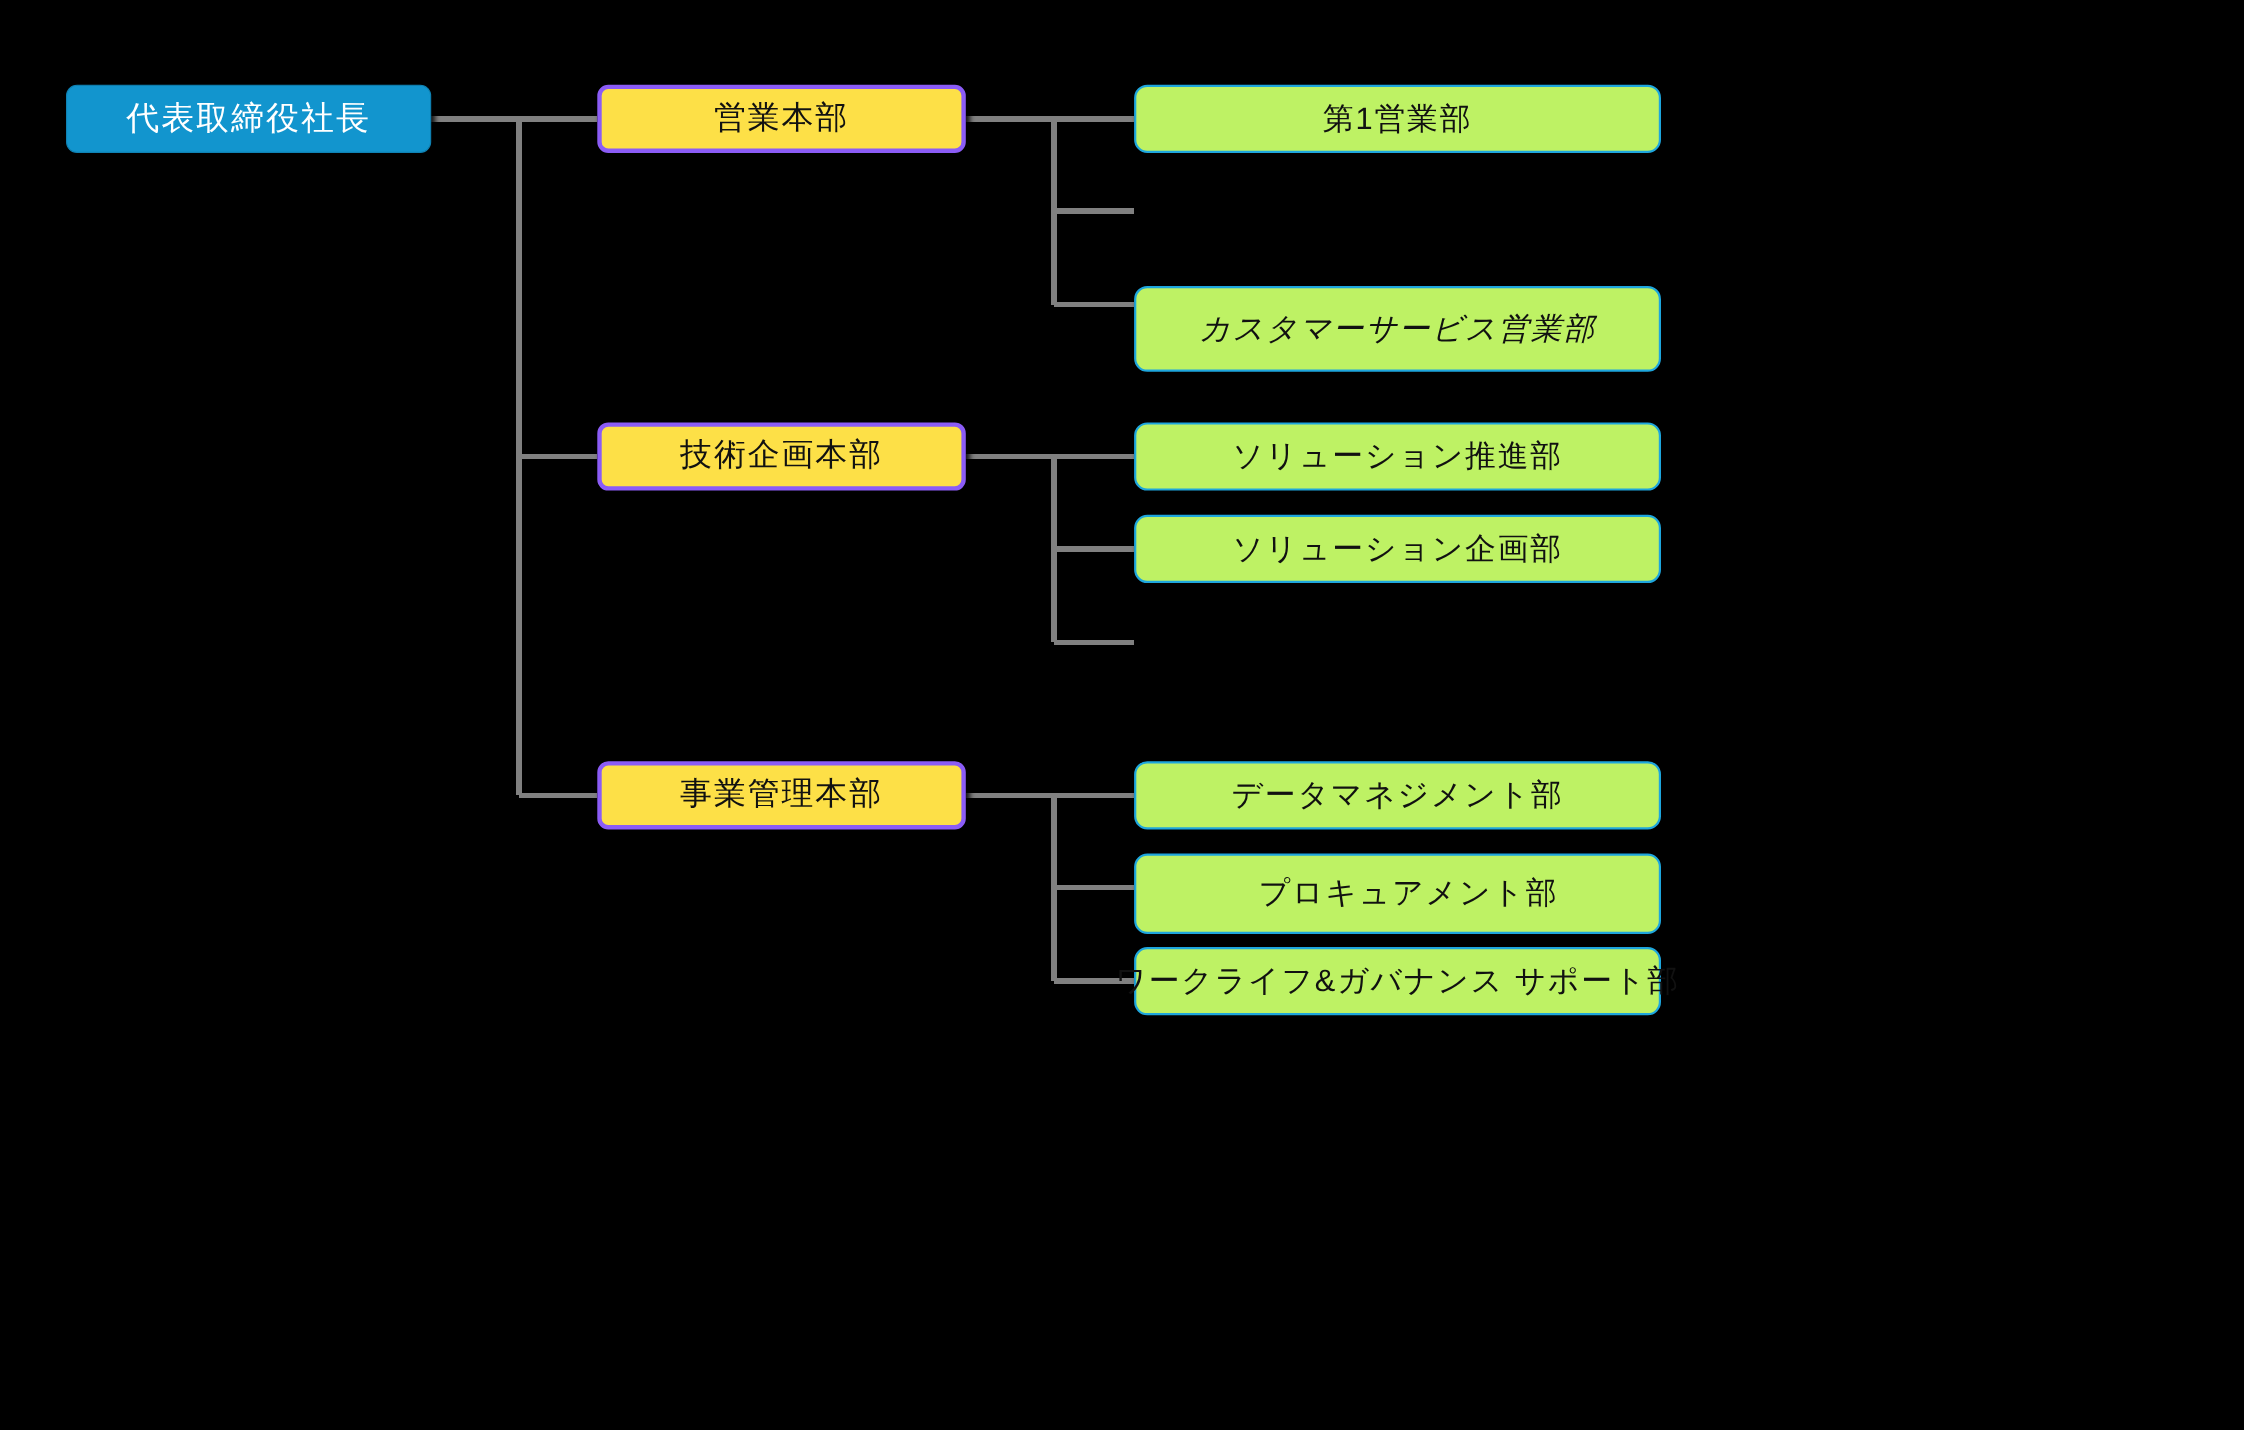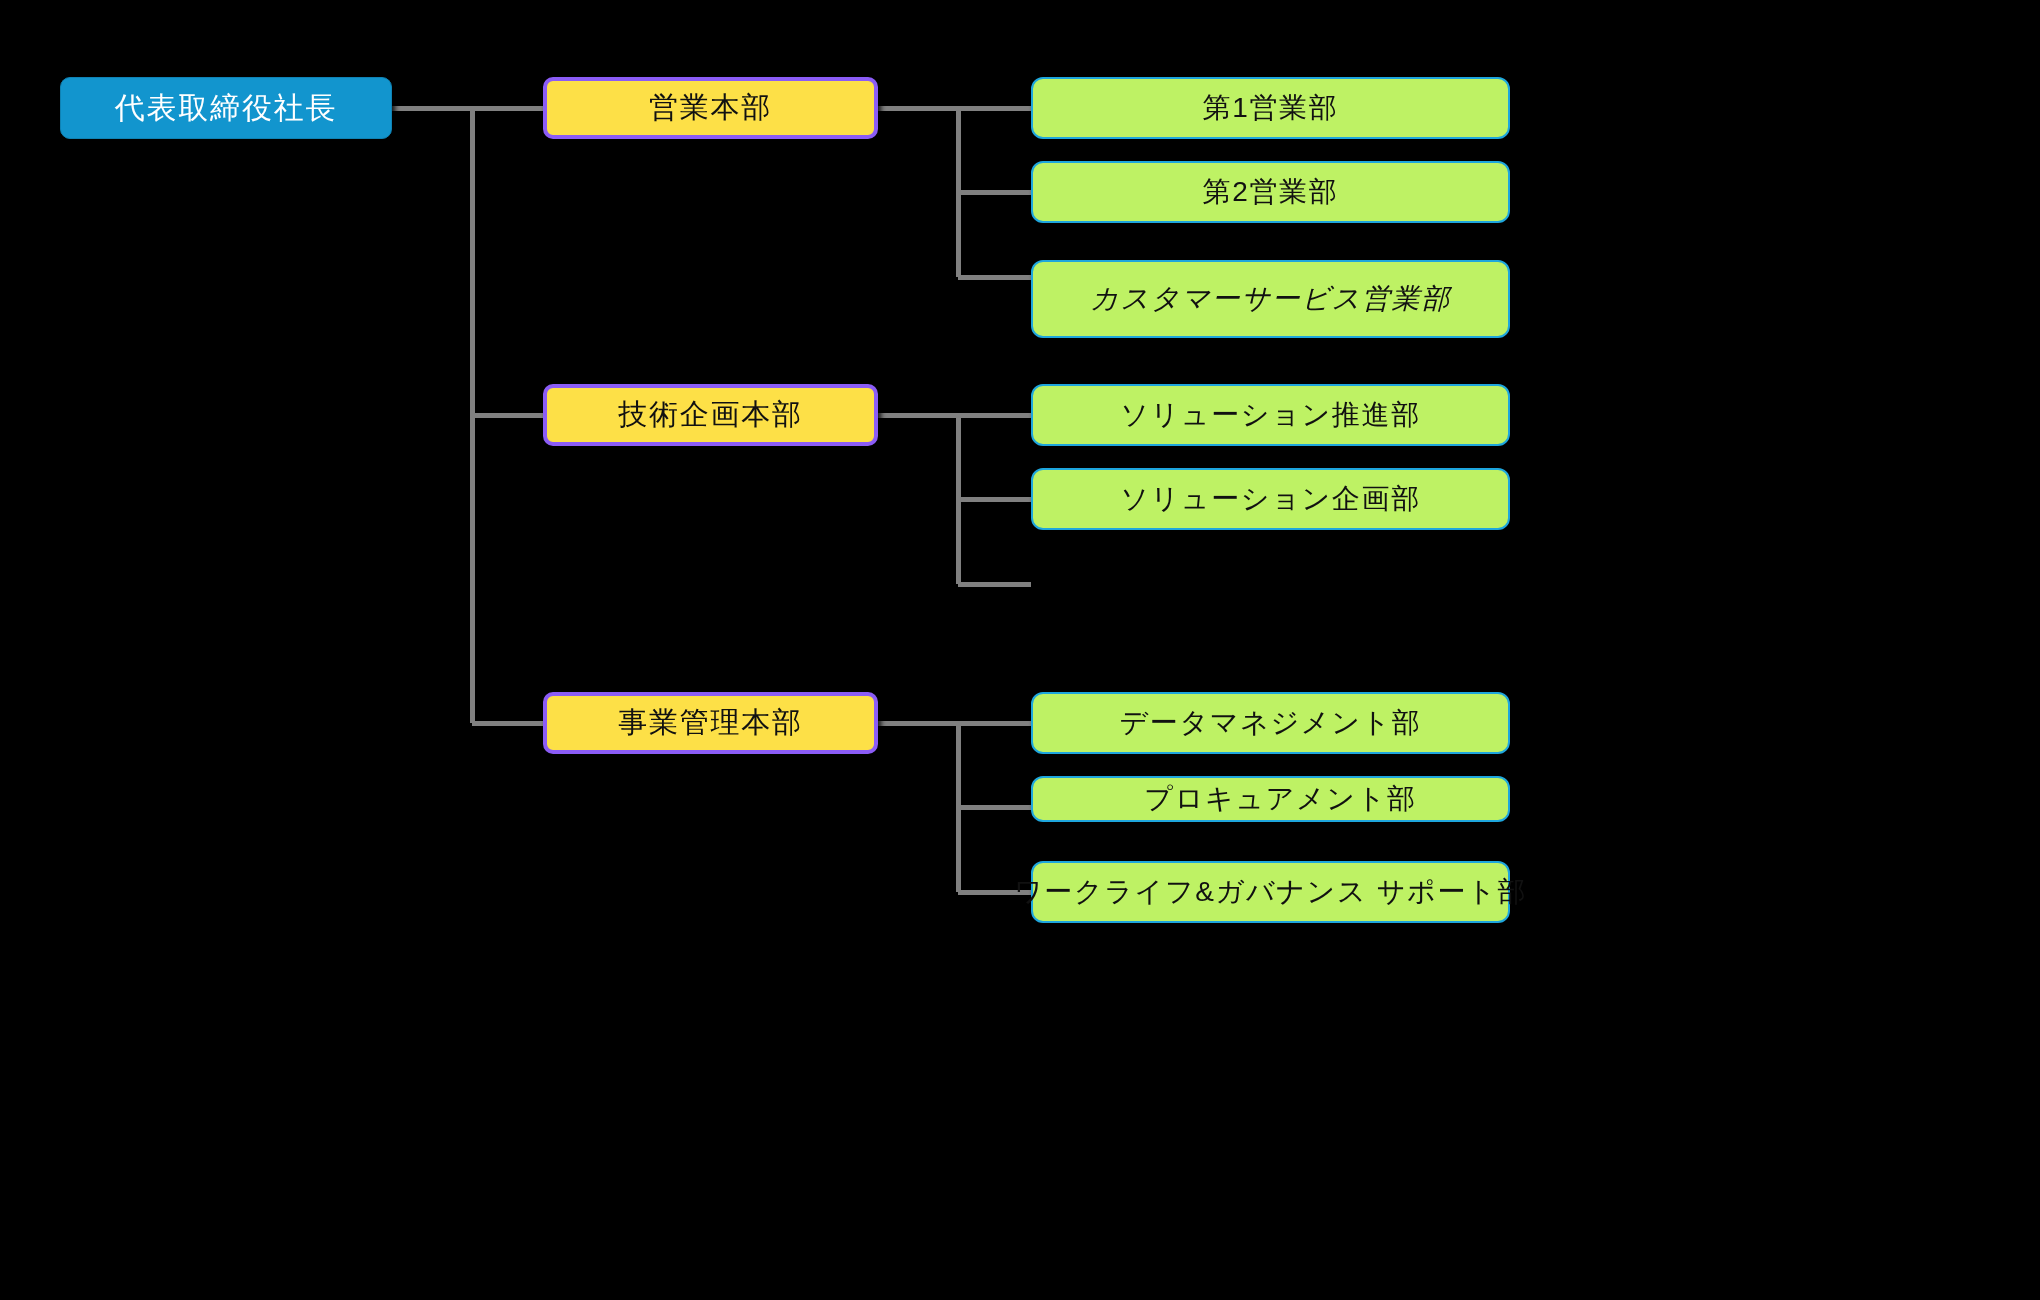--- a/index.html
+++ b/index.html
@@ -114,23 +114,20 @@
     <span class="label">代表取締役社長</span>
   </div>
 
   <div class="node div2" style="left:543px;top:77px;width:335px;height:62px;">
     <span class="label">営業本部</span>
   </div>
 
   <div class="node dept" style="left:1031px;top:77px;width:479px;height:62px;">
     <span class="label">第1営業部</span>
   </div>
-  <div class="node dept" style="left:1031px;top:161px;width:479px;height:62px;">
-    <span class="label">第2営業部</span>
-  </div>
   <div class="node dept" style="left:1031px;top:260px;width:479px;height:78px;font-style:italic;">
     <span class="label">カスタマーサービス営業部</span>
   </div>
 
   <div class="node div2" style="left:543px;top:384px;width:335px;height:62px;">
     <span class="label">技術企画本部</span>
   </div>
 
   <div class="node dept" style="left:1031px;top:384px;width:479px;height:62px;">
     <span class="label">ソリューション推進部</span>
@@ -139,20 +136,20 @@
     <span class="label">ソリューション企画部</span>
   </div>
 
   <div class="node div2" style="left:543px;top:692px;width:335px;height:62px;">
     <span class="label">事業管理本部</span>
   </div>
 
   <div class="node dept" style="left:1031px;top:692px;width:479px;height:62px;">
     <span class="label">データマネジメント部</span>
   </div>
-  <div class="node dept" style="left:1031px;top:776px;width:479px;height:46px;padding-left:20px;">
+  <div class="node dept" style="left:1031px;top:776px;width:479px;height:73px;padding-left:20px;">
     <span class="label">プロキュアメント部</span>
   </div>
   <div class="node dept" style="left:1031px;top:861px;width:479px;height:62px;">
     <span class="label">ワークライフ&amp;ガバナンス サポート部</span>
   </div>
 
 </div>
 
 </body></html>

